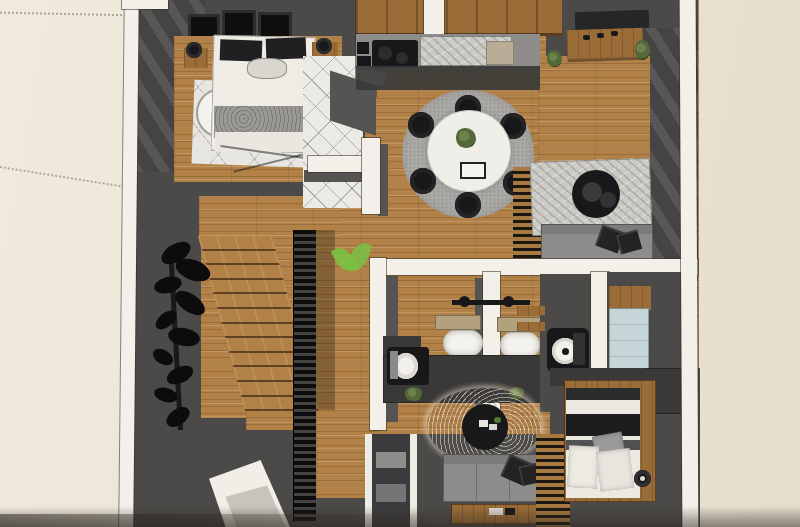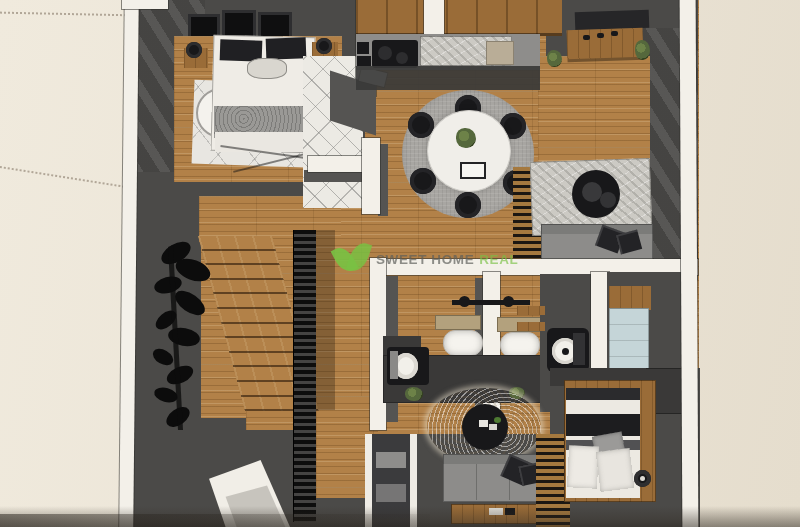--- a/index.html
+++ b/index.html
@@ -245,20 +245,17 @@
   <div class="a" style="left:566px;top:440px;width:74px;height:10px;background:#515153;"></div>
   <div class="a" style="left:594px;top:434px;width:30px;height:26px;background:#9b9a98;transform:rotate(-10deg);box-shadow:inset 0 0 4px rgba(60,60,60,.6);"></div>
   <div class="a" style="left:568px;top:446px;width:30px;height:42px;background:#edeae4;transform:rotate(3deg);box-shadow:inset 0 0 5px rgba(120,120,115,.5);"></div>
   <div class="a" style="left:598px;top:450px;width:34px;height:40px;background:#e8e5df;transform:rotate(-7deg);box-shadow:inset 0 0 5px rgba(120,120,115,.5);"></div>
   <div class="a circ blackf" style="left:634px;top:470px;width:17px;height:17px;box-shadow:inset 0 0 0 4px #2e2e30;"></div>
   <div class="a circ" style="left:640px;top:476px;width:5px;height:5px;background:#dcdad4;"></div>
 
   <div class="a" style="left:336px;top:240px;width:170px;height:42px;">
     <div class="a" style="left:0;top:6px;width:17px;height:27px;background:var(--brand-green,#79c143);border-radius:0 65% 0 65%;transform:rotate(-28deg);opacity:.92;"></div>
     <div class="a" style="left:14px;top:2px;width:18px;height:30px;background:var(--brand-green,#79c143);border-radius:65% 0 65% 0;transform:rotate(18deg);opacity:.85;"></div>
-    <div class="a wm-text" style="left:40px;top:12px;white-space:nowrap;">
-      <span>SWEET HOME</span><span class="wm-accent">REAL</span>
-    </div>
   </div>
 
   <div class="a" style="left:0;top:506px;width:800px;height:21px;background:linear-gradient(180deg,rgba(50,44,36,0) 0%,rgba(50,44,36,.38) 70%,rgba(40,35,28,.5) 100%);"></div>
   <div class="a" style="left:0;top:514px;width:430px;height:13px;background:linear-gradient(90deg,rgba(35,30,24,.5),rgba(35,30,24,.05));"></div>
 </div>
 
 </body></html>

